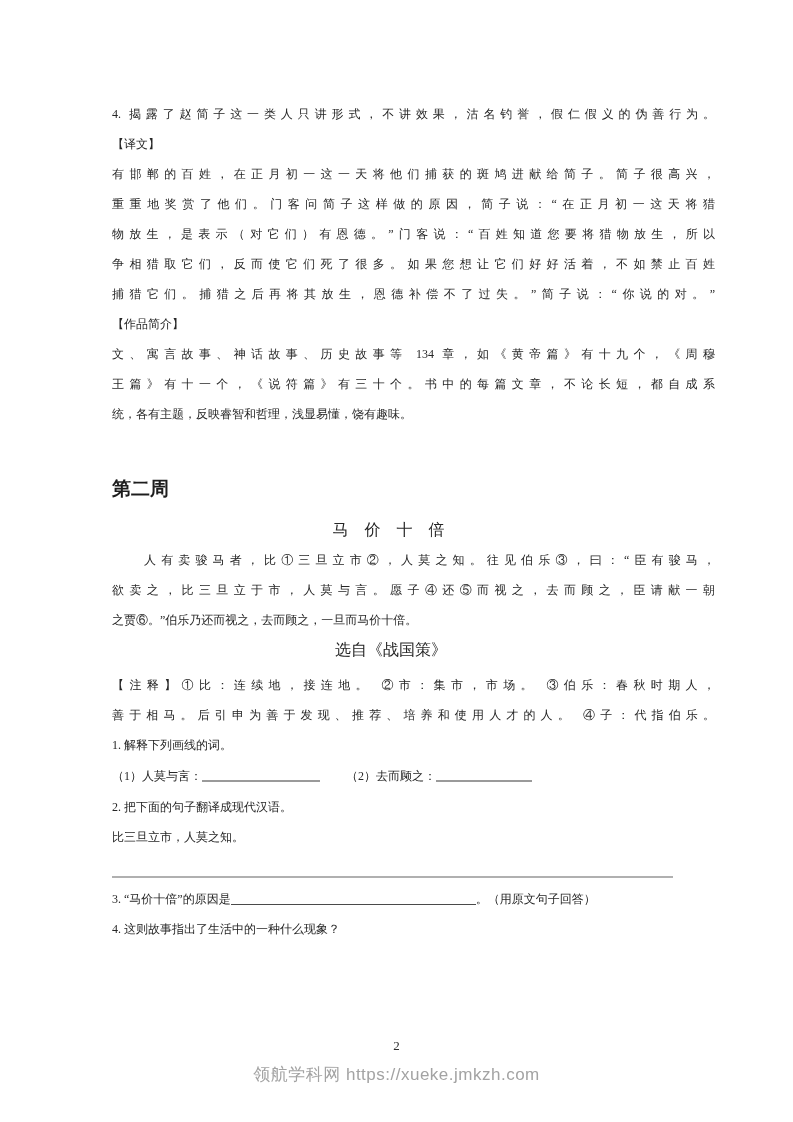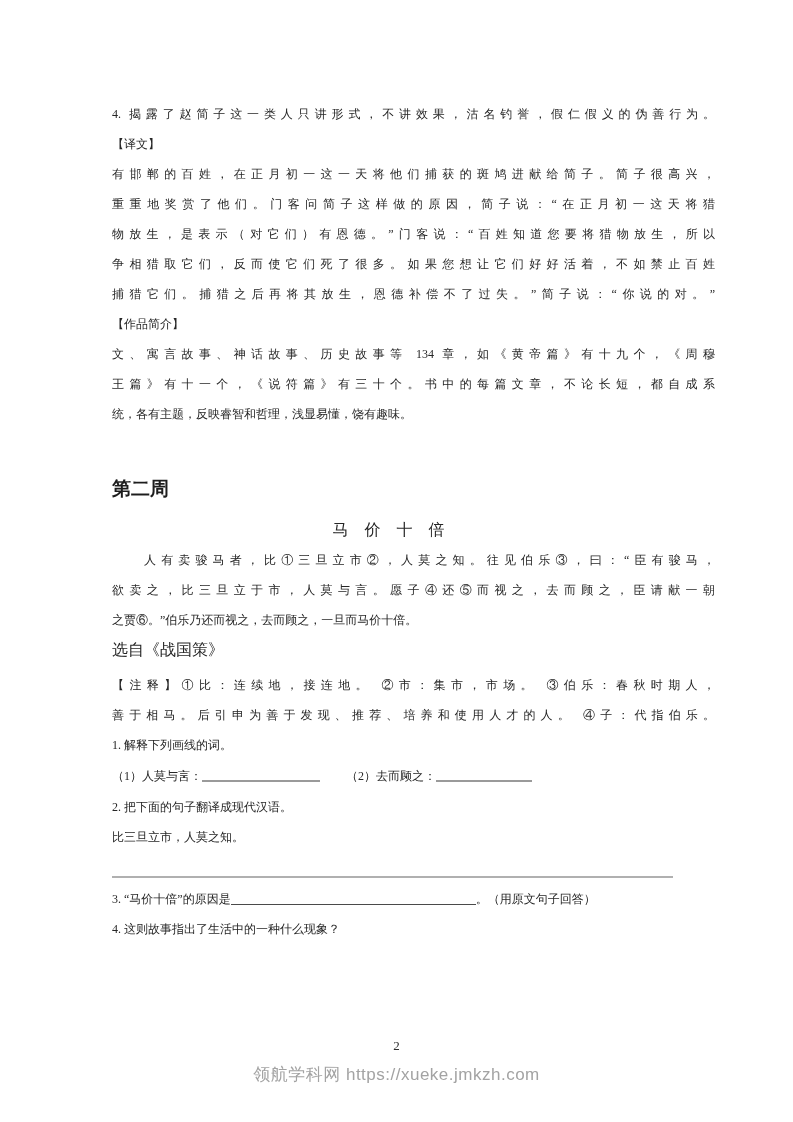--- a/index.html
+++ b/index.html
@@ -39,21 +39,21 @@
   .center-title {
     margin-left: -112px;
     margin-right: -78px;
     text-align: center;
     font-size: 16px;
     line-height: 30px;
     letter-spacing: 16px;
     margin-top: 10px;
   }
   .source-line {
-    text-align: left;
+    text-align: center;
     margin-right: 45px;
     font-size: 16px;
     line-height: 30px;
   }
   .notes-start { margin-top: 5px; }
   .q-blank-row { line-height: 32px; font-family: Liberation Serif, serif; }
   .blank {
     display: inline-block;
     vertical-align: baseline;
     transform: translateY(2px);

